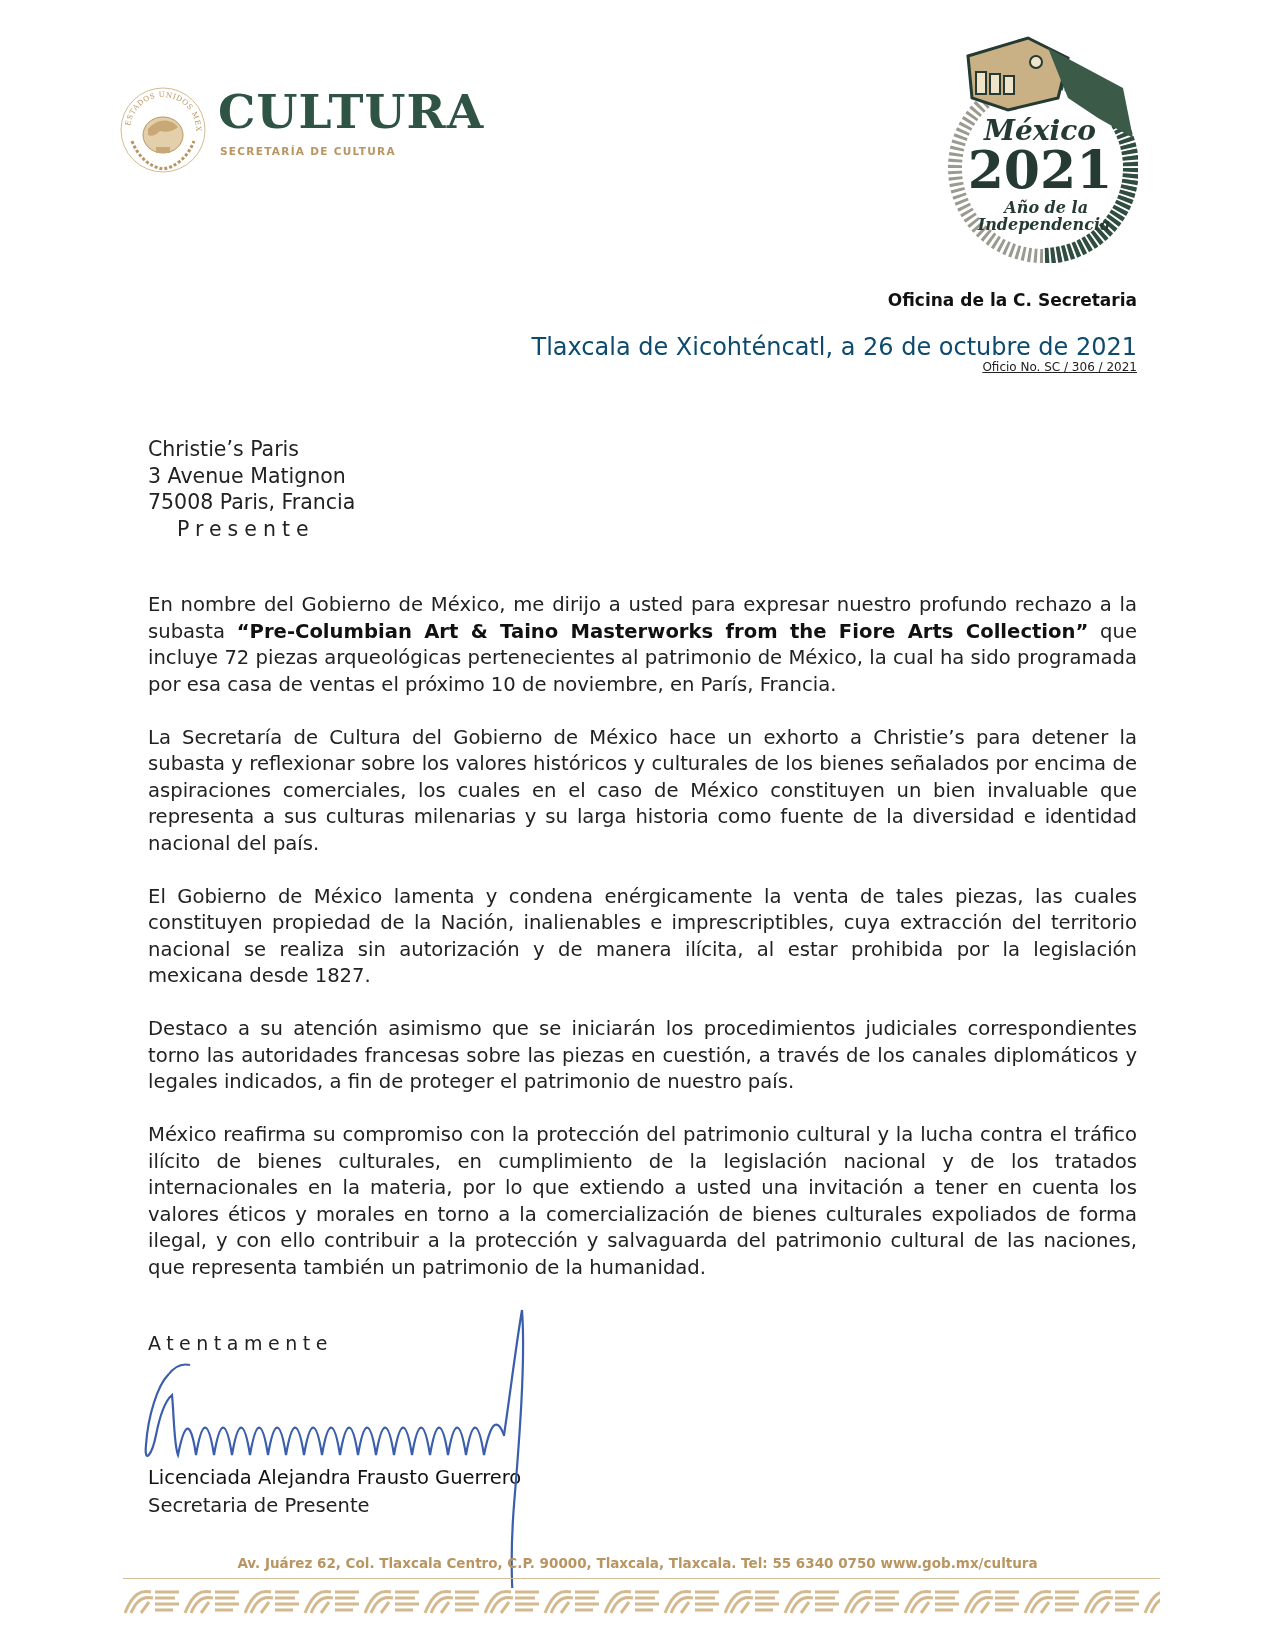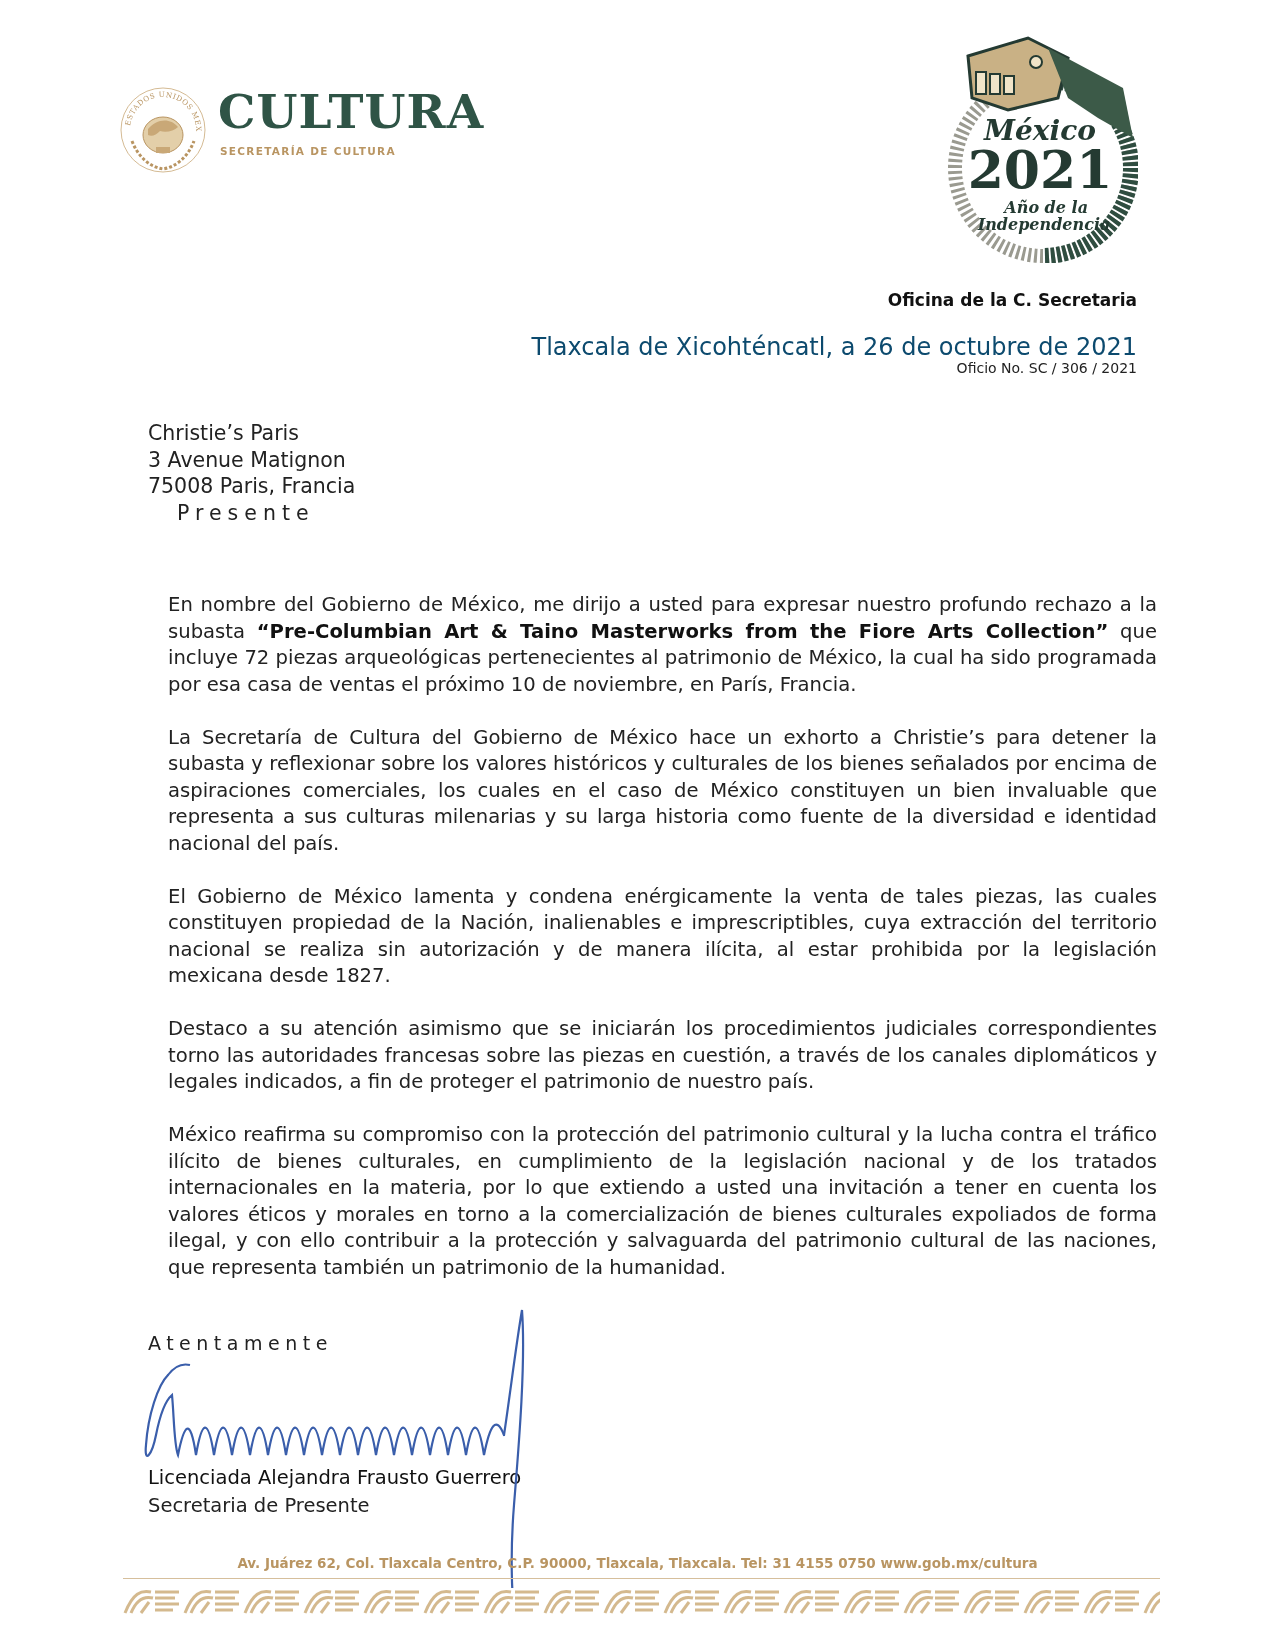--- a/index.html
+++ b/index.html
@@ -14,29 +14,29 @@
   #brand-sub { left: 220px; top: 145px; font-size: 10.5px; font-weight: bold; color: #b99562;
                letter-spacing: 1.3px; }
 
   
   #emblem { left: 948px; top: 28px; width: 190px; height: 235px; }
 
   
   .right-block { right: 138px; text-align: right; white-space: nowrap; }
   #office { top: 290px; font-size: 17px; font-weight: bold; color: #111; }
   #place-date { top: 333px; font-size: 24px; color: #0c4a6e; }
-  #oficio { top: 360px; font-size: 14px; color: #222; }
+  #oficio { top: 360px; font-size: 12px; color: #222; text-decoration: underline; }
 
   
-  #recipient { left: 148px; top: 420px; font-size: 20.5px; line-height: 26.5px; color: #222; }
+  #recipient { left: 148px; top: 436px; font-size: 20.5px; line-height: 26.5px; color: #222; }
   #recipient .presente { letter-spacing: 6px; margin-left: 29px; }
 
   
   #body { left: 148px; top: 592px; width: 989px; font-size: 19.6px; line-height: 26.5px;
-          color: #222; text-align: justify; margin-left: 20px; }
+          color: #222; text-align: justify; }
   #body p { margin: 0 0 26.5px 0; }
   #body b { font-weight: bold; color: #111; }
 
   #closing { left: 148px; top: 1332px; font-size: 19px; letter-spacing: 5.5px; color: #222; }
 
   #signature { left: 138px; top: 1305px; width: 420px; height: 310px; pointer-events: none; }
 
   #signer-name { left: 148px; top: 1466px; font-size: 19.5px; color: #111; }
   #signer-title { left: 148px; top: 1494px; font-size: 19.5px; color: #222; }
 
@@ -112,21 +112,21 @@
            C154,115 160,112 166,150 C172,115 178,112 184,150
            C190,115 196,112 202,150 C208,115 214,112 220,150
            C226,115 232,112 238,150 C244,115 250,112 256,150
            C262,115 268,112 274,150 C280,115 286,112 292,150
            C298,115 304,112 310,150 C316,115 322,112 328,150
            C334,115 340,112 346,150 C352,120 358,110 366,130" fill="none" stroke="#3a5eab" stroke-width="2.2" stroke-linecap="round"></path>
   <path d="M30,70 C36,62 44,58 52,60" fill="none" stroke="#3a5eab" stroke-width="2"></path>
   <path d="M366,130 C372,90 378,40 384,5 C388,60 380,150 376,200 C372,250 374,290 376,305" fill="none" stroke="#3a5eab" stroke-width="2.2" stroke-linecap="round"></path>
 </svg>
 
-<div id="footer-address" class="abs">Av. Juárez 62, Col. Tlaxcala Centro, C.P. 90000, Tlaxcala, Tlaxcala. Tel: 31 4155 0750 www.gob.mx/cultura</div>
+<div id="footer-address" class="abs">Av. Juárez 62, Col. Tlaxcala Centro, C.P. 90000, Tlaxcala, Tlaxcala. Tel: 55 6340 0750 www.gob.mx/cultura</div>
 <div id="footer-rule" class="abs"></div>
 <svg id="footer-pattern" class="abs" viewBox="0 0 1037 27" preserveAspectRatio="none">
   <defs>
     <pattern id="fret" x="0" y="0" width="60" height="27" patternUnits="userSpaceOnUse">
       <rect width="60" height="27" fill="#ffffff"></rect>
       <path d="M2,25 C10,5 18,2 28,4" fill="none" stroke="#d4b98e" stroke-width="3"></path>
       <path d="M8,25 C14,10 22,8 30,10" fill="none" stroke="#d4b98e" stroke-width="3"></path>
       <path d="M32,4 L56,4 M32,10 L52,10 M32,16 L56,16 M32,22 L50,22" stroke="#d4b98e" stroke-width="3"></path>
       <path d="M18,25 L26,14" stroke="#d4b98e" stroke-width="3"></path>
     </pattern>

